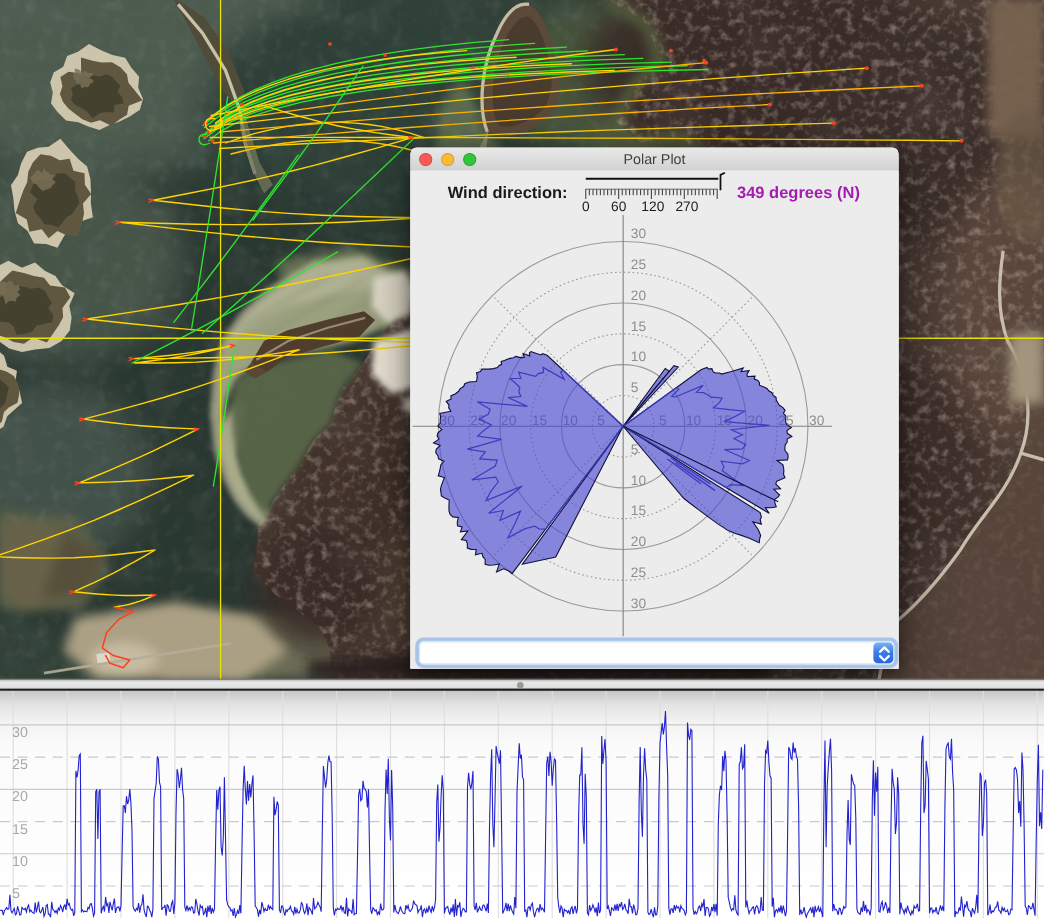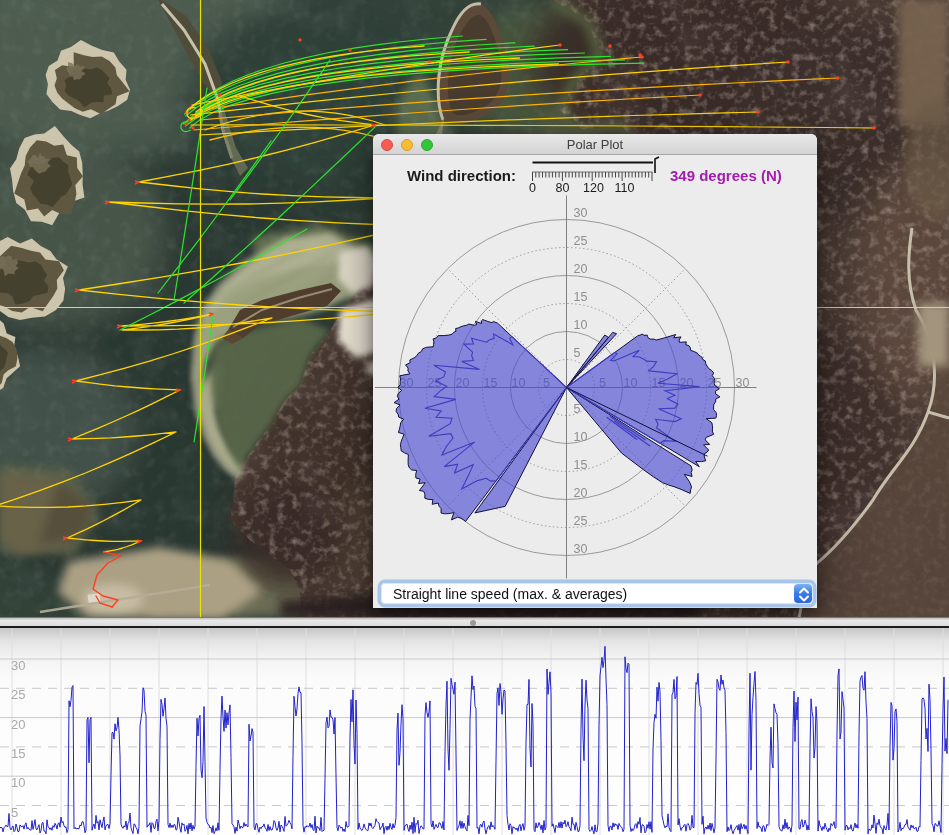--- a/index.html
+++ b/index.html
@@ -336,25 +336,24 @@
         <line x1="262.4" y1="17" x2="262.4" y2="22.5" stroke="#444" stroke-width="1"></line>
         <line x1="265.7" y1="17" x2="265.7" y2="22.5" stroke="#444" stroke-width="1"></line>
         <line x1="269.0" y1="17" x2="269.0" y2="22.5" stroke="#444" stroke-width="1"></line>
         <line x1="272.4" y1="17" x2="272.4" y2="22.5" stroke="#444" stroke-width="1"></line>
         <line x1="275.7" y1="17" x2="275.7" y2="22.5" stroke="#444" stroke-width="1"></line>
         <line x1="279.0" y1="17" x2="279.0" y2="26" stroke="#444" stroke-width="1"></line>
 </svg>
   <div id="wd">Wind direction:</div>
   <div id="deg">349 degrees (N)</div>
   <div class="slab" style="left:144.5px">0</div>
-  <div class="slab" style="left:174.5px">80</div>
+  <div class="slab" style="left:174.5px">60</div>
   <div class="slab" style="left:205.5px">120</div>
-  <div class="slab" style="left:236.5px">110</div>
+  <div class="slab" style="left:236.5px">270</div>
   <div id="combo">
-        <div class="txt">Straight line speed (max. &amp; averages)</div>
    <div class="cap"><svg width="20" height="21" viewBox="0 0 20 21">
             <path d="M6,8.5 L10,4.5 L14,8.5" stroke="#fff" stroke-width="2" fill="none" stroke-linecap="round" stroke-linejoin="round"></path>
             <path d="M6,12.5 L10,16.5 L14,12.5" stroke="#fff" stroke-width="2" fill="none" stroke-linecap="round" stroke-linejoin="round"></path>
           </svg></div>
   </div>
  </div>
 </div>
 <div id="divider">
     <div class="knob"></div>
   </div>

